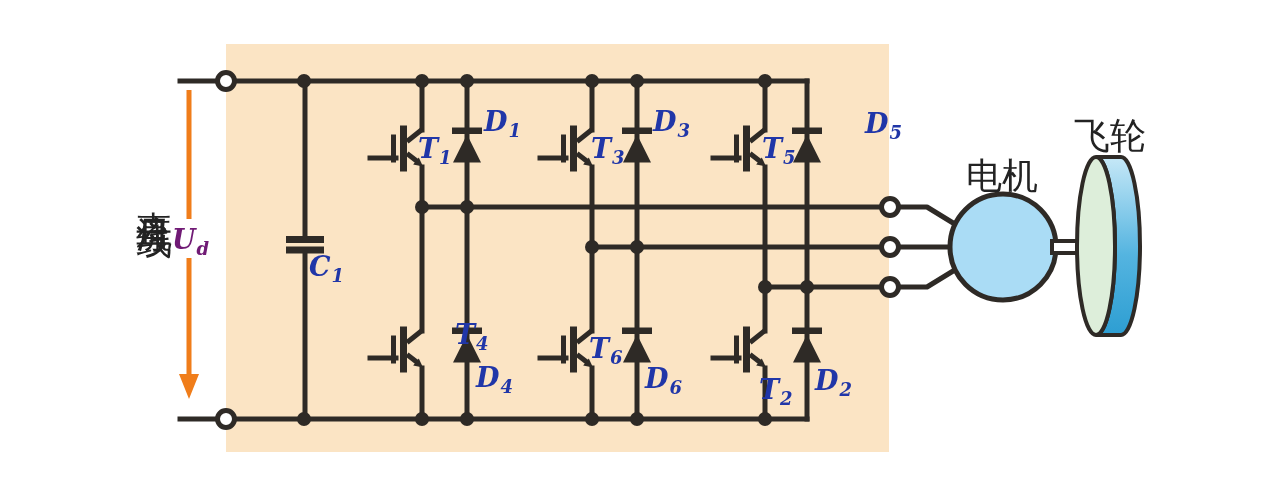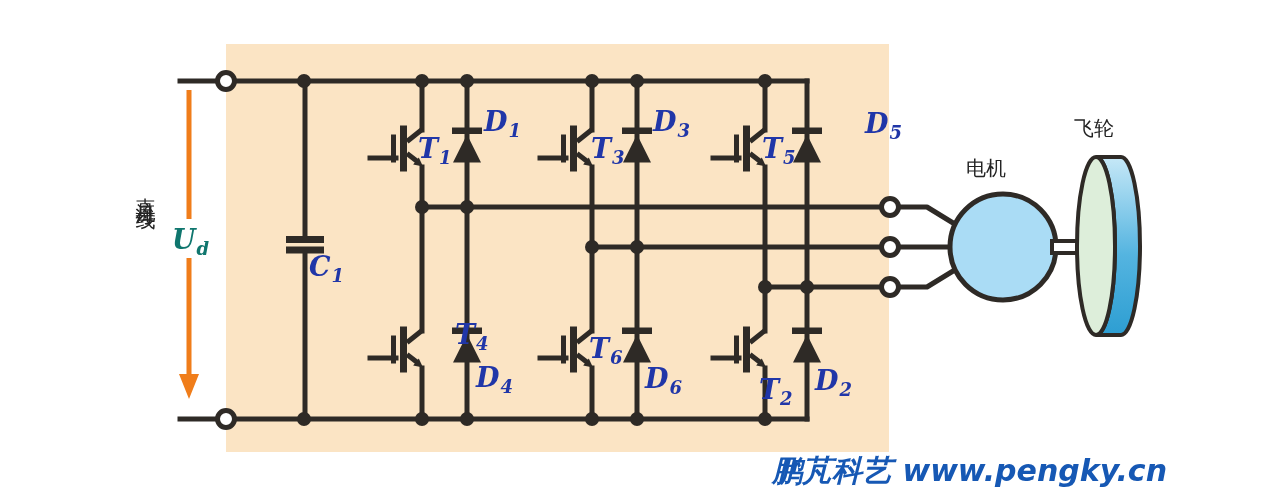--- a/index.html
+++ b/index.html
@@ -8,24 +8,24 @@
     font-family:"Liberation Sans",sans-serif;overflow:hidden;
   }
   .stage svg{position:absolute;left:0;top:0;}
   .dev-label{
     position:absolute;color:#2036a8;line-height:1;white-space:nowrap;
     font-family:"DejaVu Serif",serif;font-style:italic;font-weight:bold;font-size:27px;
   }
   .dev-label .sub{
     font-size:18px;display:inline-block;transform:translateY(6px);margin-left:1px;
   }
-  .dev-label.orange{color:#0f766e;text-align:right;}
+  .dev-label.orange{color:#701a75;text-align:right;}
   .cjk-label{
     position:absolute;color:#232323;line-height:1;white-space:nowrap;
-    font-family:"DejaVu Sans","Liberation Sans",sans-serif;font-size:20px;
+    font-family:"DejaVu Sans","Liberation Sans",sans-serif;font-size:36px;
   }
   .cjk-vertical{
     writing-mode:vertical-rl;text-orientation:upright;letter-spacing:4px;white-space:normal;
   }
   .watermark{
     position:absolute;left:772px;top:456px;color:#1658b4;line-height:1;white-space:nowrap;
     font-family:"DejaVu Sans","Liberation Sans",sans-serif;
     font-style:italic;font-weight:bold;font-size:30px;
   }
 </style>
@@ -200,15 +200,14 @@
   <div class="dev-label" style="left:645px;top:365px;">
     <span>D</span><span class="sub">6</span>
   </div>
   <div class="dev-label" style="left:815px;top:367px;text-align:center;">
     <span>D</span><span class="sub">2</span>
   </div>
 
   <div class="cjk-label" style="left:966px;top:158px;">电机</div>
   <div class="cjk-label" style="left:1074px;top:118px;">飞轮</div>
 
-  <div class="watermark">鹏芃科艺 www.pengky.cn</div>
 
 </div>
 
 </body></html>

